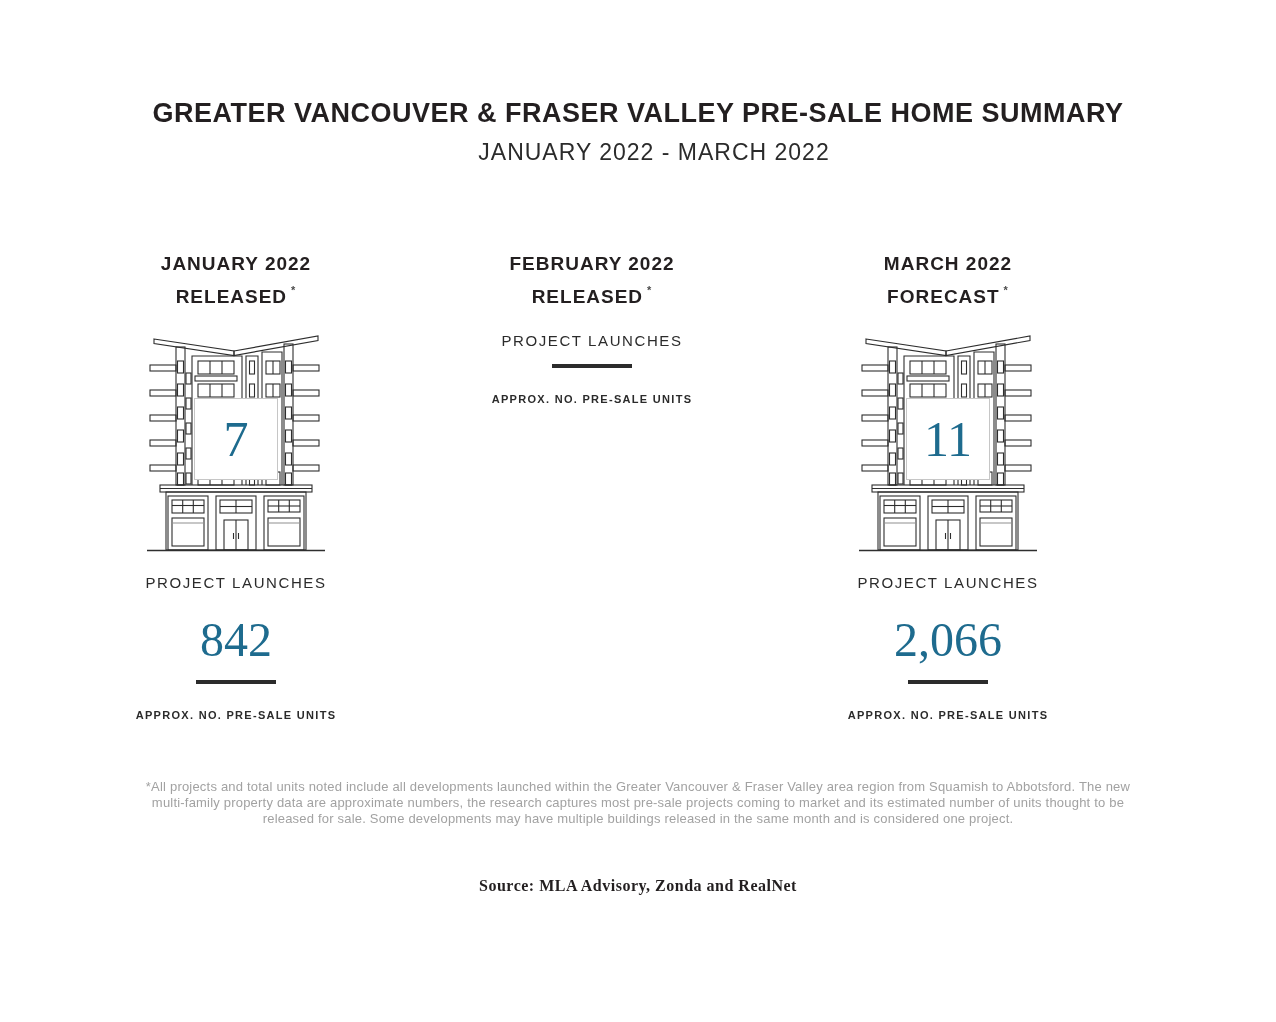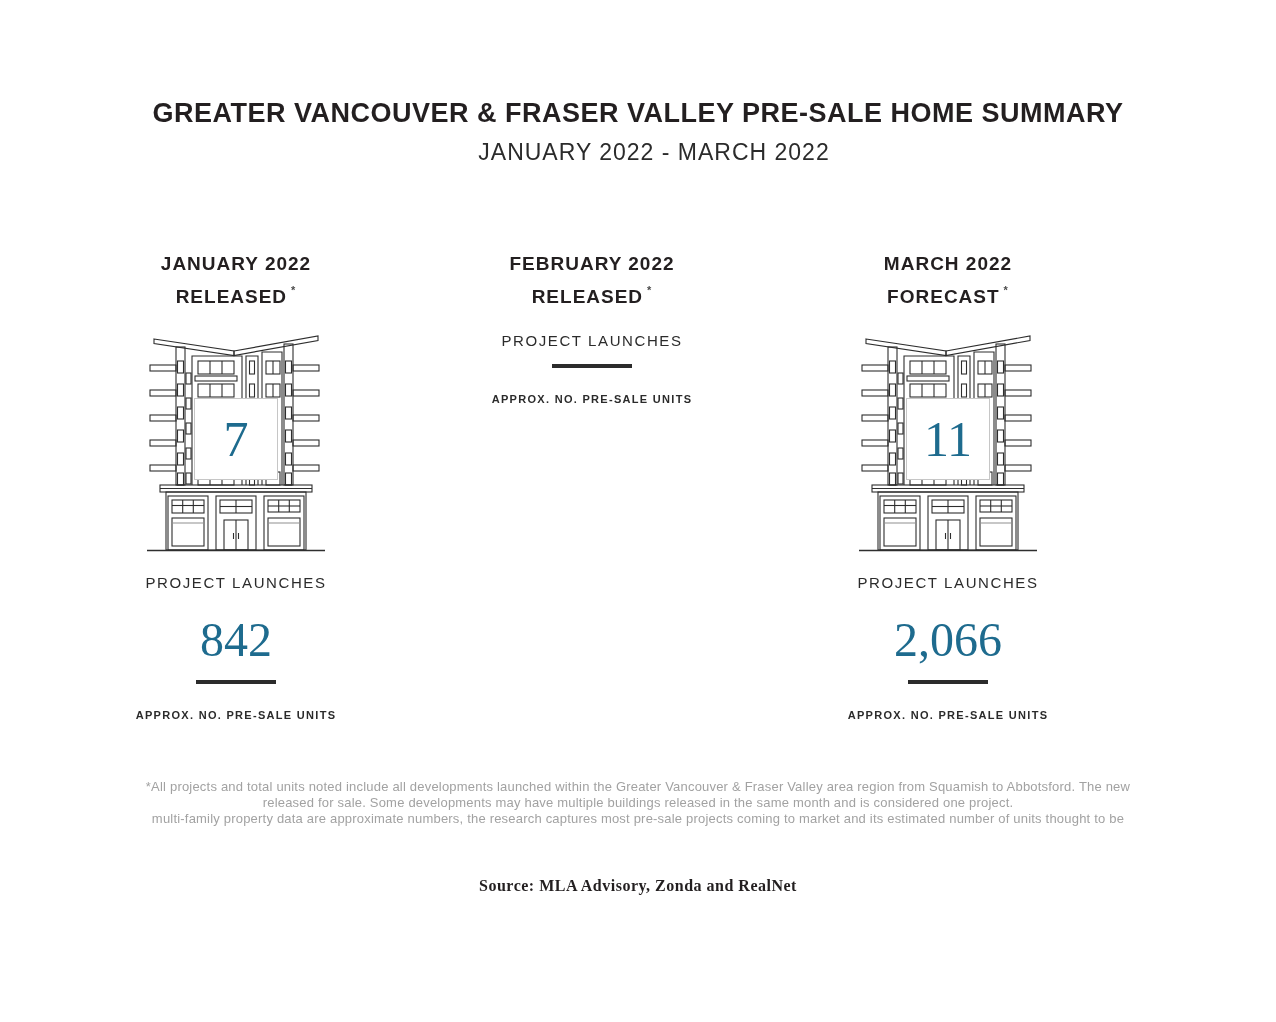--- a/index.html
+++ b/index.html
@@ -256,19 +256,19 @@
       <div class="units-value">2,066</div>
       <div class="units-bar"></div>
       <div class="units-label">APPROX. NO. PRE-SALE UNITS</div>
     </div>
 
   </section>
 
   <footer>
     <div class="footnote">
       <div>*All projects and total units noted include all developments launched within the Greater Vancouver &amp; Fraser Valley area region from Squamish to Abbotsford. The new</div>
+      <div>multi-family property data are approximate numbers, the research captures most pre-sale projects coming to market and its estimated number of units thought to be</div>
       <div>released for sale. Some developments may have multiple buildings released in the same month and is considered one project.</div>
-      <div>multi-family property data are approximate numbers, the research captures most pre-sale projects coming to market and its estimated number of units thought to be</div>
     </div>
     <div class="source">Source: MLA Advisory, Zonda and RealNet</div>
   </footer>
 
 </div>
 
 </body></html>

